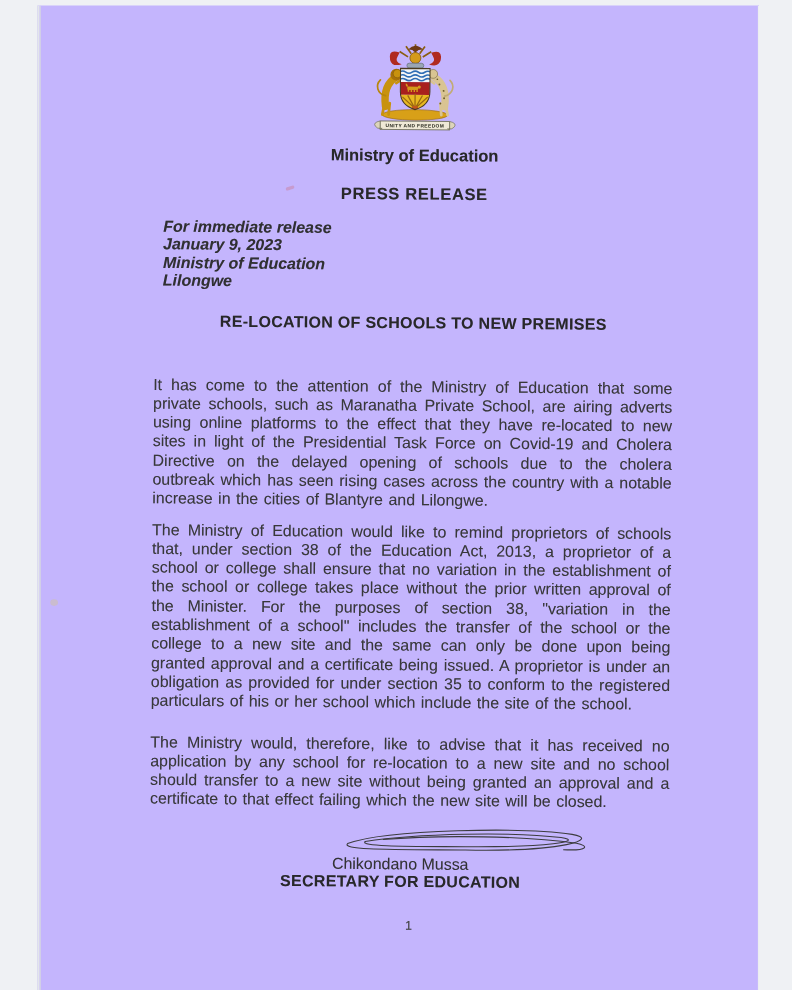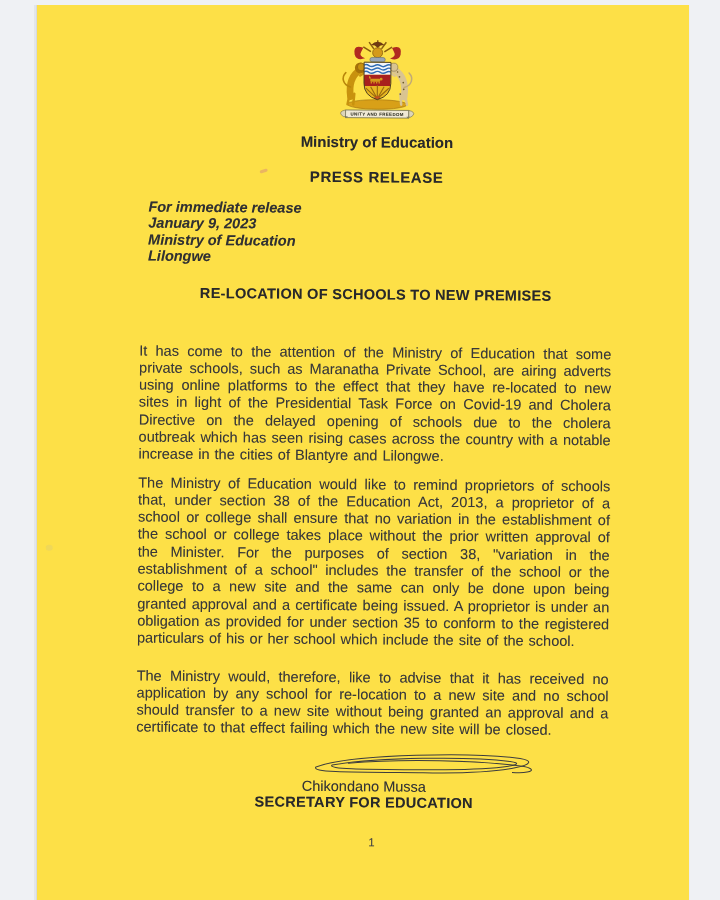--- a/index.html
+++ b/index.html
@@ -7,21 +7,21 @@
     width: 720px; height: 900px;
     overflow: hidden;
     background: #eff1f4;
     font-family: "Liberation Sans", "DejaVu Sans", sans-serif;
   }
   .stage { position: relative; width: 720px; height: 900px; }
   .paper {
     position: absolute;
     left: 34px; top: 5px;
     width: 654px; height: 895px;
-    background: #fde047;
+    background: #c4b5fd;
     border-left: 2px solid #e3e6ea;
     box-shadow: inset 1px 0 0 #d7dade, inset -1px 0 0 #eceef1;
   }
   .scan-tilt {
     position: absolute; inset: 0;
     transform: rotate(0.45deg);
     transform-origin: 40px 0;
     color: #353537;
     text-shadow: 0 0 0.5px rgba(60,60,60,0.35);
   }

